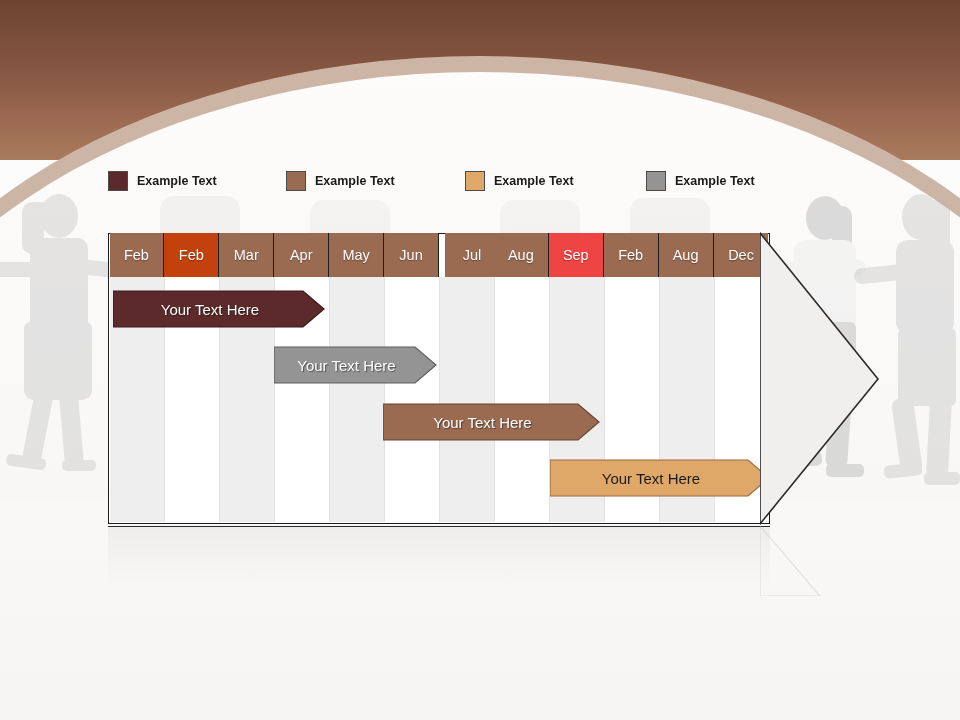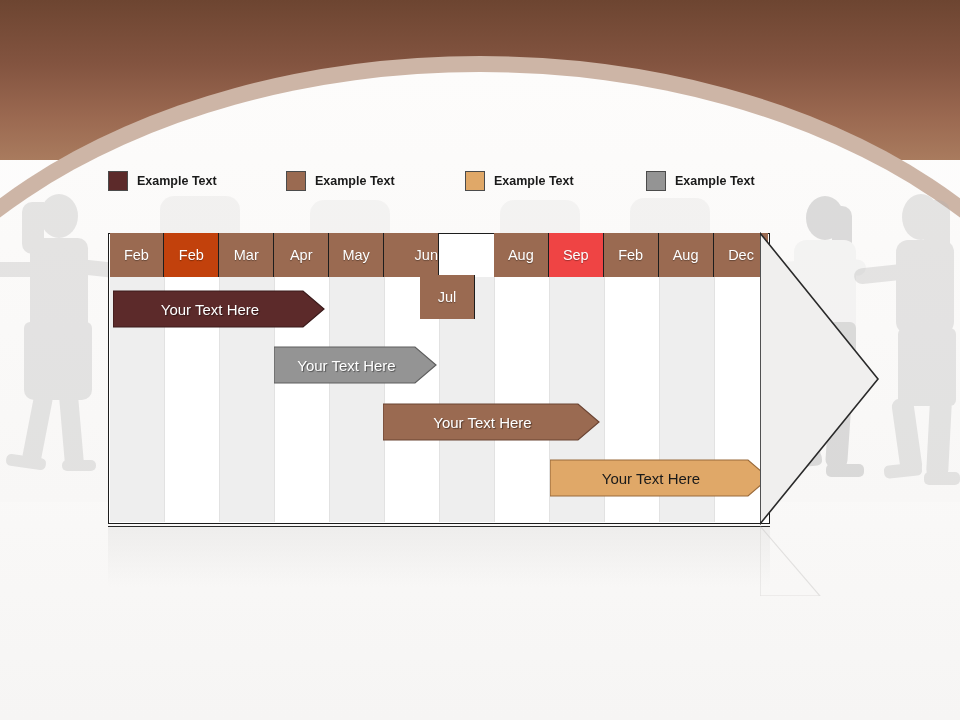--- a/index.html
+++ b/index.html
@@ -210,24 +210,24 @@
         </div>
         <div class="hdr-cell" style="left: 111.333px; width: 54.9167px; background: rgb(154, 106, 81);">
           <span>Mar</span>
         </div>
         <div class="hdr-cell" style="left: 166.25px; width: 54.9167px; background: rgb(154, 106, 81);">
           <span>Apr</span>
         </div>
         <div class="hdr-cell" style="left: 221.167px; width: 54.9167px; background: rgb(154, 106, 81);">
           <span>May</span>
         </div>
-        <div class="hdr-cell" style="left: 276.083px; width: 54.9167px; background: rgb(154, 106, 81); justify-content: flex-end;">
+        <div class="hdr-cell" style="left: 276.083px; width: 54.9167px; background: rgb(154, 106, 81);">
           <span>Jun</span>
         </div>
-        <div class="hdr-cell" style="left: 312px; width: 54.9167px; background: rgb(154, 106, 81); margin-top: 42px;">
+        <div class="hdr-cell" style="left: 337px; width: 54.9167px; background: rgb(154, 106, 81);">
           <span>Jul</span>
         </div>
         <div class="hdr-cell" style="left: 385.917px; width: 54.9167px; background: rgb(154, 106, 81);">
           <span>Aug</span>
         </div>
         <div class="hdr-cell" style="left: 440.833px; width: 54.9167px; background: #ef4444;">
           <span>Sep</span>
         </div>
         <div class="hdr-cell" style="left: 495.75px; width: 54.9167px; background: rgb(154, 106, 81);">
           <span>Feb</span>

